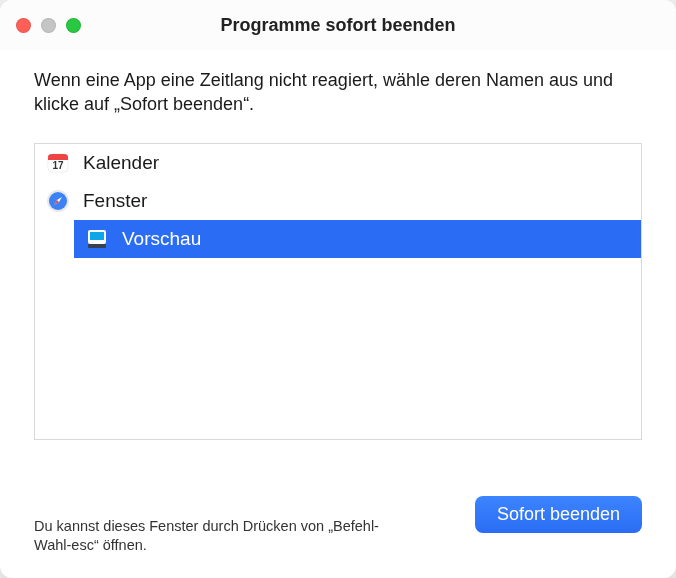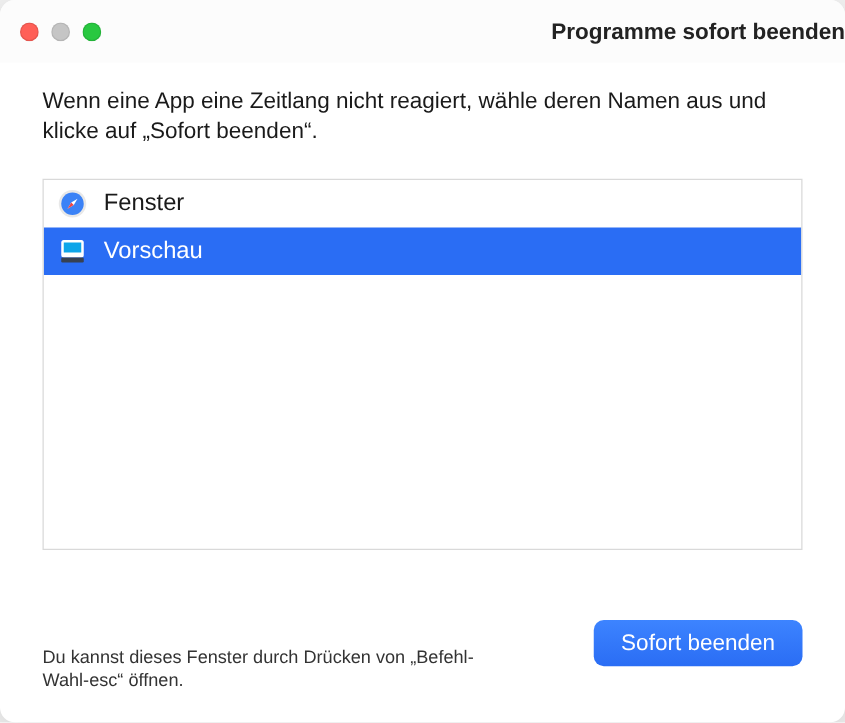--- a/index.html
+++ b/index.html
@@ -41,21 +41,21 @@
       width: 15px;
       height: 15px;
       border-radius: 50%;
     }
     .tl-close { background: #ff5f57; border: 0.5px solid rgba(0,0,0,0.1); }
     .tl-min   { background: #c5c5c5; border: 0.5px solid rgba(0,0,0,0.08); }
     .tl-zoom  { background: #28c840; border: 0.5px solid rgba(0,0,0,0.1); }
     .title {
       position: absolute;
       left: 0; right: 0;
-      text-align: right;
+      text-align: center;
       font-weight: 700;
       font-size: 18px;
       color: #222;
       pointer-events: none;
     }
     .content {
       flex: 1;
       padding: 18px 34px 22px 34px;
       display: flex;
       flex-direction: column;
@@ -80,20 +80,21 @@
       align-items: center;
       gap: 12px;
       padding: 6px 10px;
       font-size: 19px;
       color: #1a1a1a;
       cursor: default;
     }
     .app-row.selected {
       background: #2a6df4;
       color: #fff;
+      margin-left: 39px;
     }
     .app-icon {
       width: 26px;
       height: 26px;
       display: flex;
       align-items: center;
       justify-content: center;
       flex-shrink: 0;
     }
     .footer {
@@ -134,20 +135,31 @@
     </div>
     <div class="title">Programme sofort beenden</div>
   </div>
 
   <div class="content">
 
     <div class="instructions">Wenn eine App eine Zeitlang nicht reagiert, wähle deren Namen aus und klicke auf „Sofort beenden“.</div>
 
     <div class="app-list">
 
+      <div class="app-row">
+        <span class="app-icon">
+          <svg width="24" height="24" viewBox="0 0 24 24">
+            <rect x="2" y="3" width="20" height="18" rx="4" fill="#fff" stroke="#ddd" stroke-width="0.5"></rect>
+            <rect x="2" y="3" width="20" height="6" rx="4" fill="#ef4444"></rect>
+            <rect x="2" y="7" width="20" height="2" fill="#ef4444"></rect>
+            <text x="12" y="18" text-anchor="middle" font-size="10" font-weight="600" fill="#333">17</text>
+          </svg>
+        </span>
+        <span>Kalender</span>
+      </div>
 
       <div class="app-row">
         <span class="app-icon">
           <svg width="24" height="24" viewBox="0 0 24 24">
             <circle cx="12" cy="12" r="11" fill="#e8e8e8"></circle>
             <circle cx="12" cy="12" r="9" fill="#3b82f6"></circle>
             <polygon points="16,8 13,13 8,16 11,11" fill="#fff"></polygon>
             <polygon points="11,11 13,13 8,16" fill="#ef4444"></polygon>
           </svg>
         </span>

